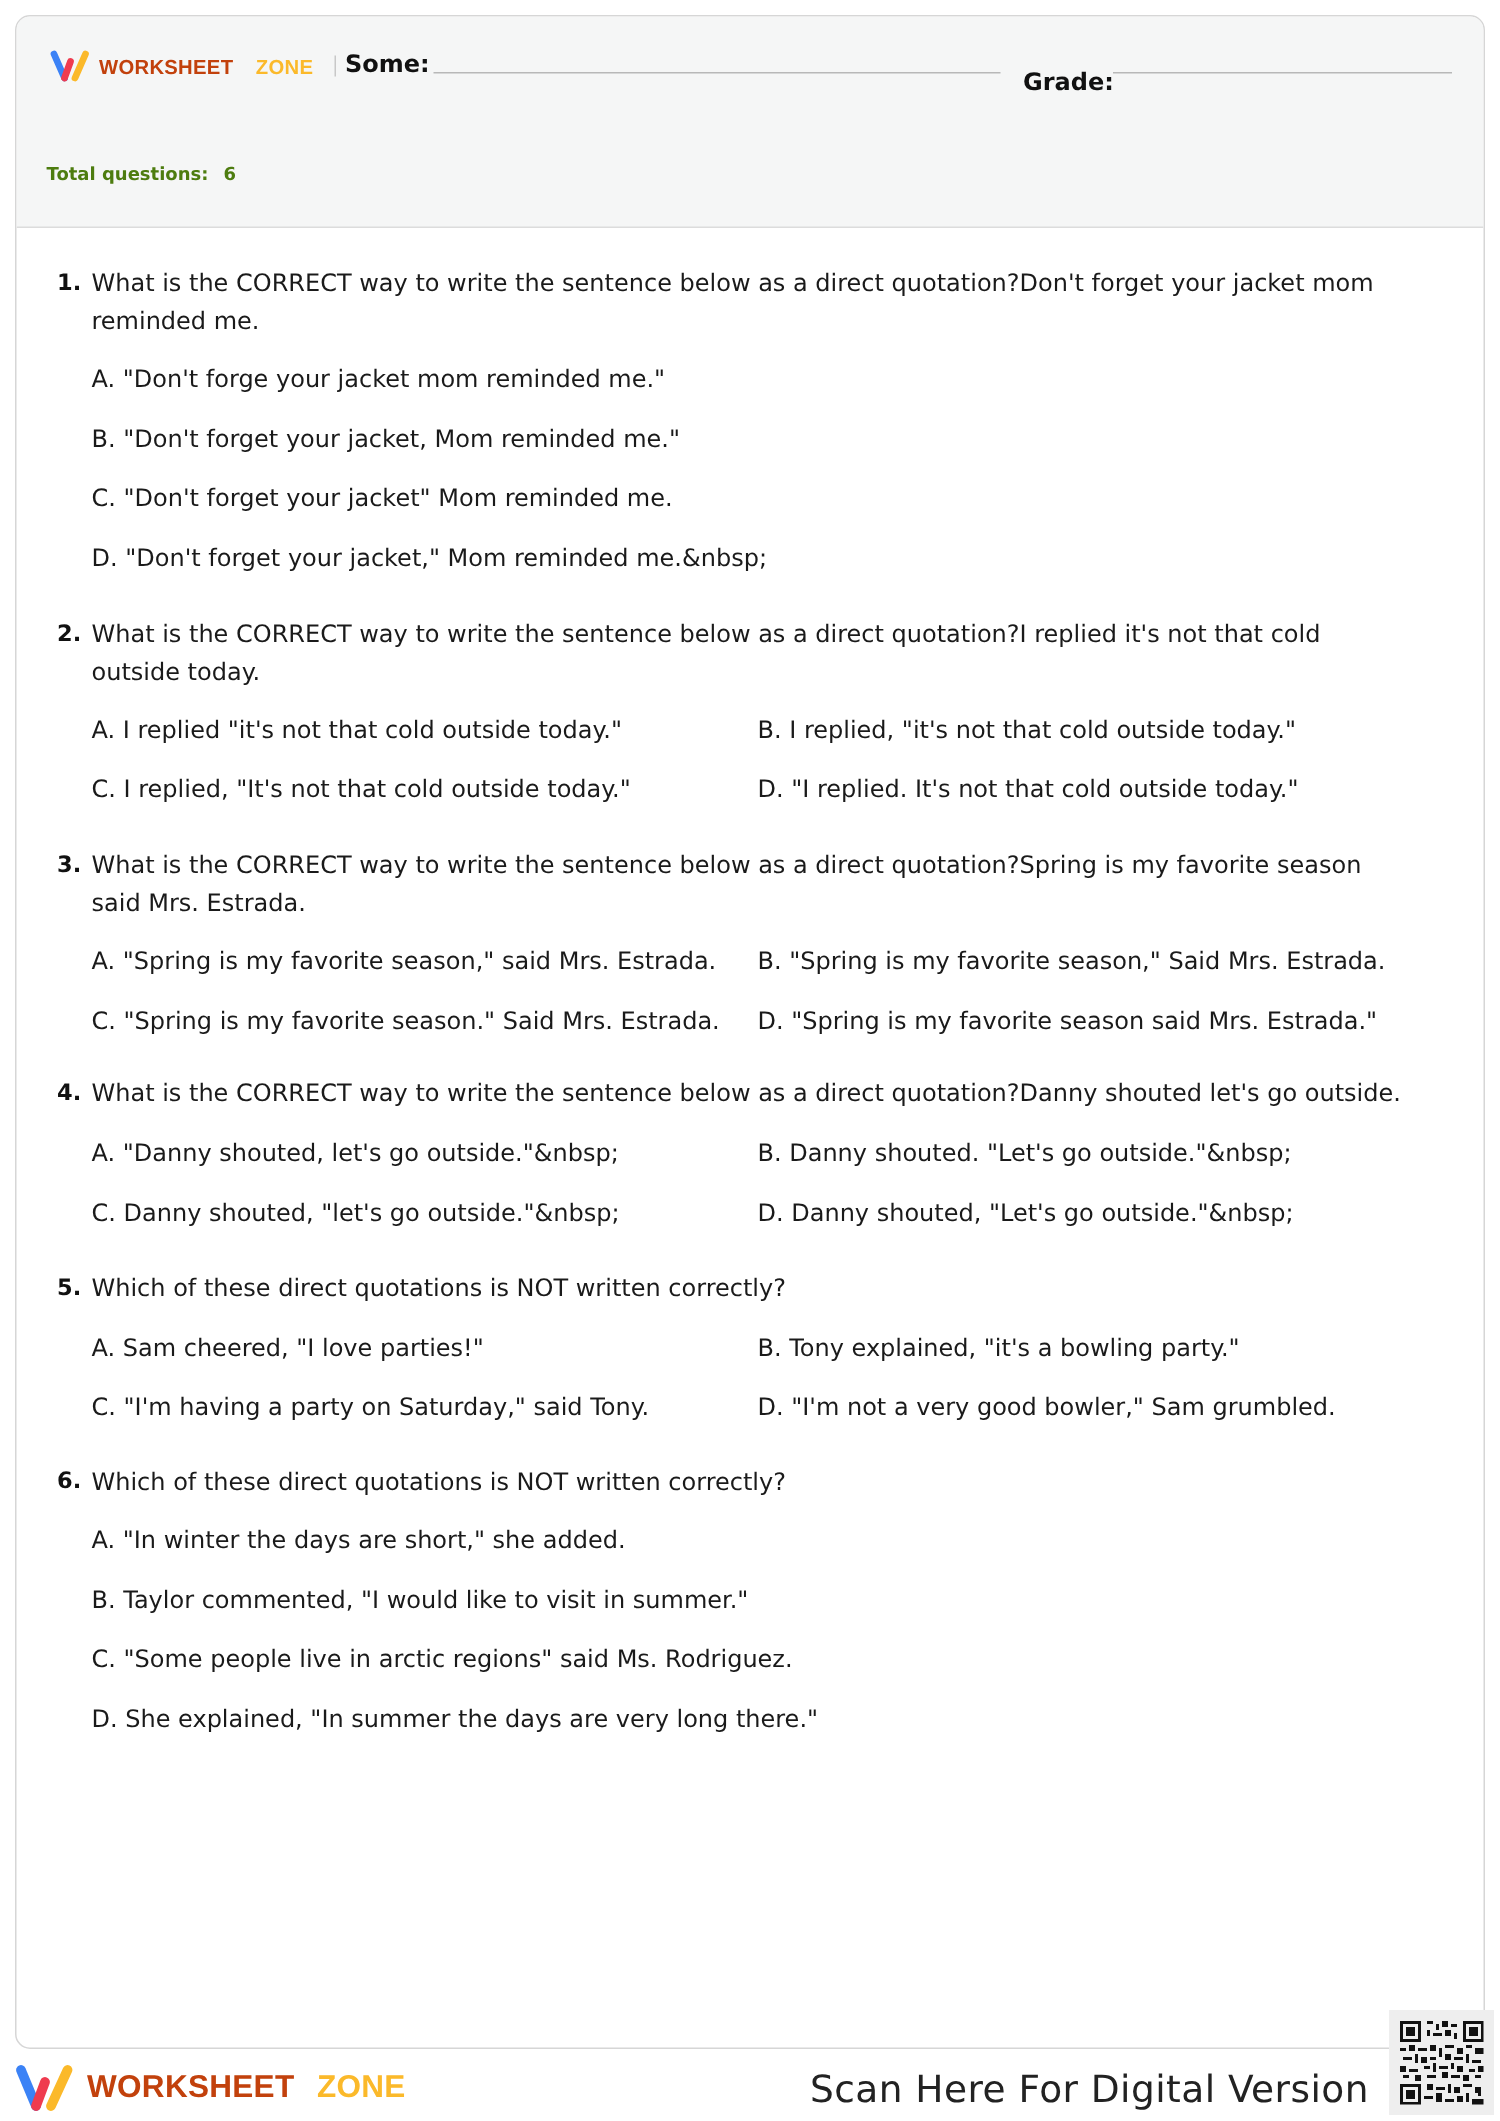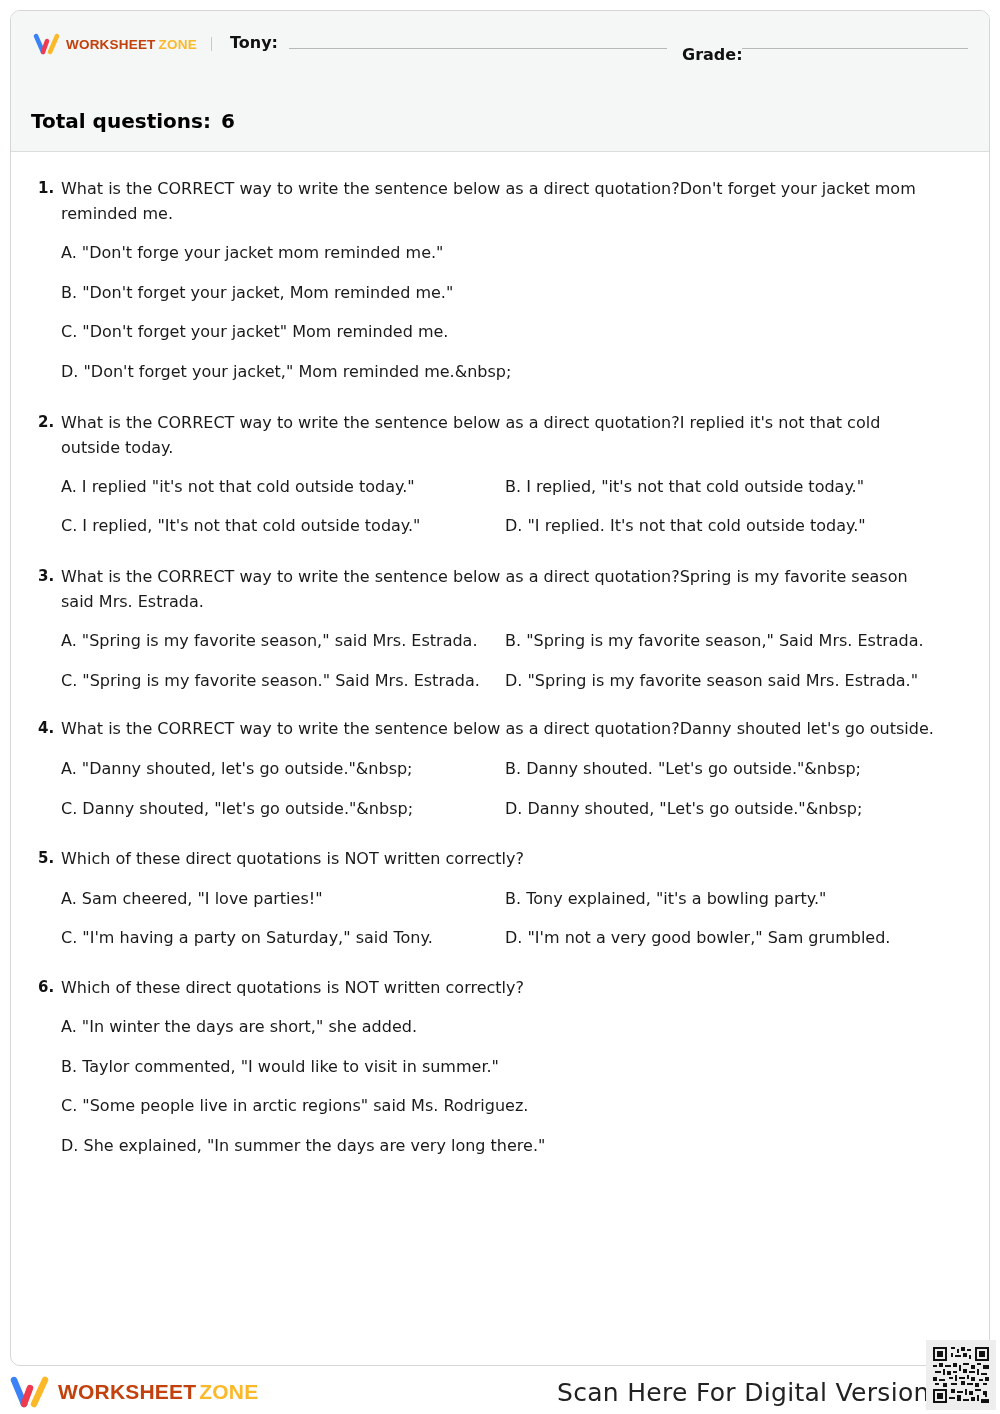--- a/index.html
+++ b/index.html
@@ -10,57 +10,57 @@
     position: absolute; left: 10px; top: 10px; width: 980px; height: 1356px;
     border: 1.5px solid #d6d6d6; border-radius: 10px; background: #fff; overflow: hidden;
   }
   .head {
     height: 141px; background: #f5f6f6; border-bottom: 1.5px solid #dcdcdc; position: relative;
   }
   .brand { position: absolute; left: 22px; top: 22px; display: flex; align-items: center; }
   .brand svg { display: block; }
   .brand-text { font-family: "Liberation Sans", sans-serif; font-weight: bold; font-size: 13.5px; letter-spacing: 0.2px; margin-left: 3px; }
   .brand-text .w { color: #c2410c; }
-  .brand-text .z { color: #fbb92a; margin-left: 3px; }
+  .brand-text .z { color: #fbb92a; margin-left: 15px; }
   .brand-sep { width: 1.5px; height: 14px; background: #c8c8c8; margin-left: 14px; }
 
   .field-label { position: absolute; top: 22px; font-weight: bold; font-size: 16px; color: #111; }
   .field-line { position: absolute; top: 37px; height: 1px; background: #b8b8b8; }
 
-  .total { position: absolute; left: 20px; top: 98px; font-size: 20px; font-weight: bold; color: #000000; }
+  .total { position: absolute; left: 20px; top: 98px; font-size: 12px; font-weight: bold; color: #4d7c0f; }
   .total .num { margin-left: 10px; }
 
   .questions { position: absolute; left: 0; top: 141px; width: 100%; }
   .q { position: absolute; left: 0; width: 100%; }
   .q-num { position: absolute; left: 27px; font-weight: bold; font-size: 15px; color: #111; }
   .q-text { position: absolute; left: 50px; width: 880px; font-size: 16px; line-height: 25px; color: #1a1a1a; }
   .opt { position: absolute; font-size: 16px; line-height: 20px; color: #1a1a1a; white-space: nowrap; }
 
   .footer-brand { position: absolute; left: 10px; top: 1376px; display: flex; align-items: center; }
   .footer-brand .brand-text { font-size: 21px; margin-left: 6px; }
-  .scan { position: absolute; left: 557px; top: 1378px; font-size: 25px; color: #222; letter-spacing: 0.3px; }
+  .scan { position: absolute; left: 540px; top: 1378px; font-size: 25px; color: #222; letter-spacing: 0.3px; }
   .qr { position: absolute; left: 926px; top: 1340px; width: 70px; height: 70px; background: #eeeeee; padding: 7px; }
   .qr svg { display: block; }
 </style>
 </head>
 <body>
 
 <div class="sheet">
   <div class="head">
     <div class="brand">
       <svg width="30" height="22" viewBox="0 0 30 22">
         <line x1="3" y1="3" x2="10" y2="19" stroke="#3b82f6" stroke-width="4.5" stroke-linecap="round"></line>
         <line x1="10" y1="19" x2="14" y2="8" stroke="#ef3b4f" stroke-width="4.5" stroke-linecap="round"></line>
         <line x1="17" y1="19" x2="24" y2="3" stroke="#fbb92a" stroke-width="4.5" stroke-linecap="round"></line>
       </svg>
       <span class="brand-text"><span class="w">WORKSHEET</span><span class="z">ZONE</span></span>
       <span class="brand-sep"></span>
     </div>
 
-    <span class="field-label" style="left:219px;">Tony:</span>
+    <span class="field-label" style="left:219px;">Some:</span>
     <div class="field-line" style="left:278px; width:378px;"></div>
 
     <span class="field-label" style="left:671px;margin-top:12px;">Grade:</span>
     <div class="field-line" style="left:731px; width:226px;"></div>
 
     <div class="total">
       <span>Total questions:</span><span class="num">6</span>
     </div>
   </div>
 

